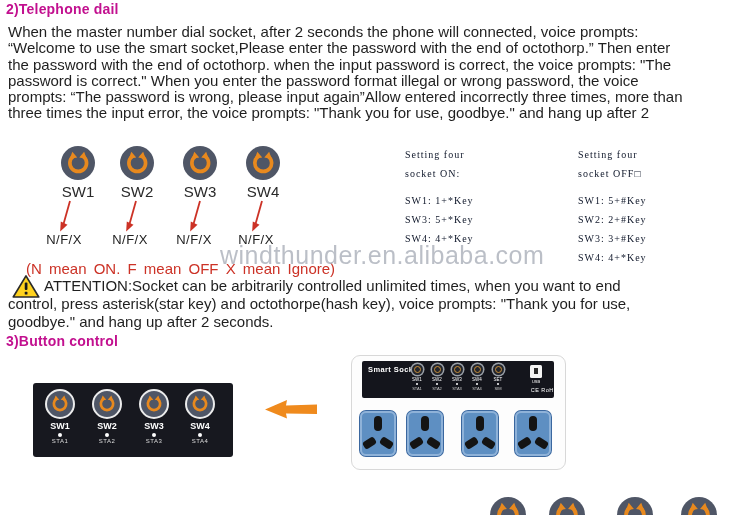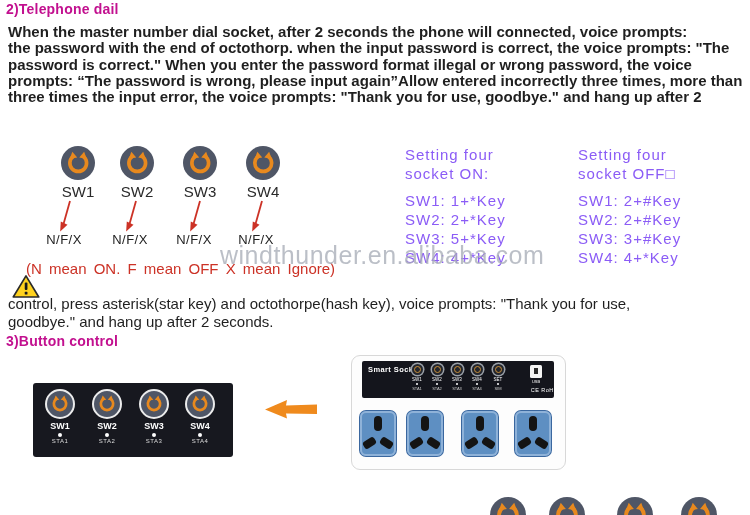--- a/index.html
+++ b/index.html
@@ -3,31 +3,31 @@
 <meta charset="utf-8">
 <style>
   :root{
     --heading-magenta:#C2108F; --body-text:#1F1F1F; --red-accent:#CC3226;
     --orange:#E8891E; --knob-gray:#4F5666; --panel-black:#17181F;
     --socket-blue:#5E8FC2; --watermark-gray:#A9AEB8;
   }
   html,body{margin:0;padding:0;background:#fff;}
   .page{position:relative;width:750px;height:515px;overflow:hidden;background:#fff;
         font-family:"Liberation Sans","DejaVu Sans",sans-serif;color:var(--body-text,#1f1f1f);}
-  .abs{position:absolute;font-weight:bold;}
+  .abs{position:absolute;}
   .h-magenta{color:var(--heading-magenta,#C2108F);font-size:14px;font-weight:bold;letter-spacing:.2px;}
   .body-line{font-size:15px;line-height:16.3px;white-space:nowrap;}
   .knob{position:absolute;border-radius:50%;background:var(--knob-gray,#4F5666);
         display:flex;align-items:center;justify-content:center;}
   .knob .icon{width:72%;height:72%;display:block;}
   .icon svg{width:100%;height:100%;display:block;}
   .sw-label{position:absolute;width:50px;text-align:center;font-size:15px;color:#2a2a2a;}
   .nfx-label{position:absolute;width:60px;text-align:center;font-size:13px;color:#222;letter-spacing:.5px;}
   .red-note{position:absolute;font-size:15px;color:var(--red-accent,#CC3226);word-spacing:3px;white-space:nowrap;}
-  .set-col{position:absolute;font-size:15px;color:#8b5cf6;letter-spacing:1px;}
+  .set-col{position:absolute;font-size:10px;color:#0f172a;letter-spacing:1px;font-family:Liberation Serif, serif;}
   .set-title div{line-height:19px;white-space:nowrap;}
   .set-rows{margin-top:8px;}
   .set-rows div{line-height:19px;white-space:nowrap;}
   .watermark{position:absolute;font-size:25px;color:var(--watermark-gray,#A9AEB8);opacity:.78;
              letter-spacing:.5px;z-index:40;white-space:nowrap;}
   .attn-line{position:absolute;font-size:15px;white-space:nowrap;}
   .black-panel{position:absolute;background:var(--panel-black,#17181F);border-radius:3px;}
   .bp-unit{position:absolute;width:40px;text-align:center;}
   .bp-knob{width:26px;height:26px;border-radius:50%;background:var(--knob-gray,#4F5666);
            border:2px solid #ECECEC;margin:0 auto;display:flex;align-items:center;justify-content:center;}
@@ -62,20 +62,21 @@
 </style>
 </head>
 <body>
 
 <div class="page">
 
   <div class="abs h-magenta" style="left:6px;top:1px;">2)Telephone dail</div>
 
   <div class="abs" style="left:8px;top:24px;">
     <div class="body-line">When the master number dial socket, after 2 seconds the phone will connected, voice prompts:</div>
+    <div class="body-line">“Welcome to use the smart socket,Please enter the password with the end of octothorp.” Then enter</div>
     <div class="body-line">the password with the end of octothorp. when the input password is correct, the voice prompts: "The</div>
     <div class="body-line">password is correct." When you enter the password format illegal or wrong password, the voice</div>
     <div class="body-line">prompts: “The password is wrong, please input again”Allow entered incorrectly three times, more than</div>
     <div class="body-line">three times the input error, the voice prompts: "Thank you for use, goodbye." and hang up after 2</div>
   </div>
 
   <div class="knob" style="left:61px;top:146px;width:34px;height:34px;">
     <span class="icon">
         <svg viewBox="0 0 24 24">
           <path d="M7.2 5.2 A8.2 8.2 0 1 0 16.8 5.2" style="fill:none;stroke:var(--orange,#E8891E);stroke-width:3.6"></path>
@@ -141,46 +142,46 @@
 
   <div class="red-note" style="left:26px;top:260px;">(N mean ON. F mean OFF X mean Ignore)</div>
 
   <div class="set-col" style="left:405px;top:145px;">
     <div class="set-title">
       <div>Setting four</div>
       <div>socket ON:</div>
     </div>
     <div class="set-rows">
       <div>SW1: 1+*Key</div>
-      <div>SW2: 2+*Key</div>
       <div>SW3: 5+*Key</div>
       <div>SW4: 4+*Key</div>
     </div>
   </div>
 
   <div class="set-col" style="left:578px;top:145px;">
     <div class="set-title">
       <div>Setting four</div>
       <div>socket OFF□</div>
     </div>
     <div class="set-rows">
-      <div>SW1: 2+#Key</div>
+      <div>SW1: 5+#Key</div>
       <div>SW2: 2+#Key</div>
       <div>SW3: 3+#Key</div>
       <div>SW4: 4+*Key</div>
     </div>
   </div>
 
   <div class="watermark" style="left:220px;top:241px;">windthunder.en.alibaba.com</div>
 
   <span class="warn-icon" style="left:12px;top:274px;"><svg viewBox="0 0 27 24">
         <path d="M13.5 1.8 L25.8 22.2 H1.2 Z" style="fill:#FFD21E;stroke:#2a2a2a;stroke-width:1.6;stroke-linejoin:round"></path>
         <rect x="12.3" y="8.2" width="2.6" height="7.2" rx="1" style="fill:#1a1a1a"></rect>
         <rect x="12.3" y="17.2" width="2.6" height="2.6" rx="0.6" style="fill:#1a1a1a"></rect>
       </svg></span>
+  <div class="attn-line" style="left:44px;top:277px;">ATTENTION:Socket can be arbitrarily controlled unlimited times, when you want to end</div>
   <div class="attn-line" style="left:8px;top:295px;">control, press asterisk(star key) and octothorpe(hash key), voice prompts: "Thank you for use,</div>
   <div class="attn-line" style="left:8px;top:313px;">goodbye." and hang up after 2 seconds.</div>
 
   <div class="abs h-magenta" style="left:6px;top:333px;">3)Button control</div>
 
   <div class="black-panel" style="left:33px;top:383px;width:200px;height:74px;">
     <div class="bp-unit" style="left:7px;top:6px;">
       <div class="bp-knob">
           <span class="icon">
             <svg viewBox="0 0 24 24">

